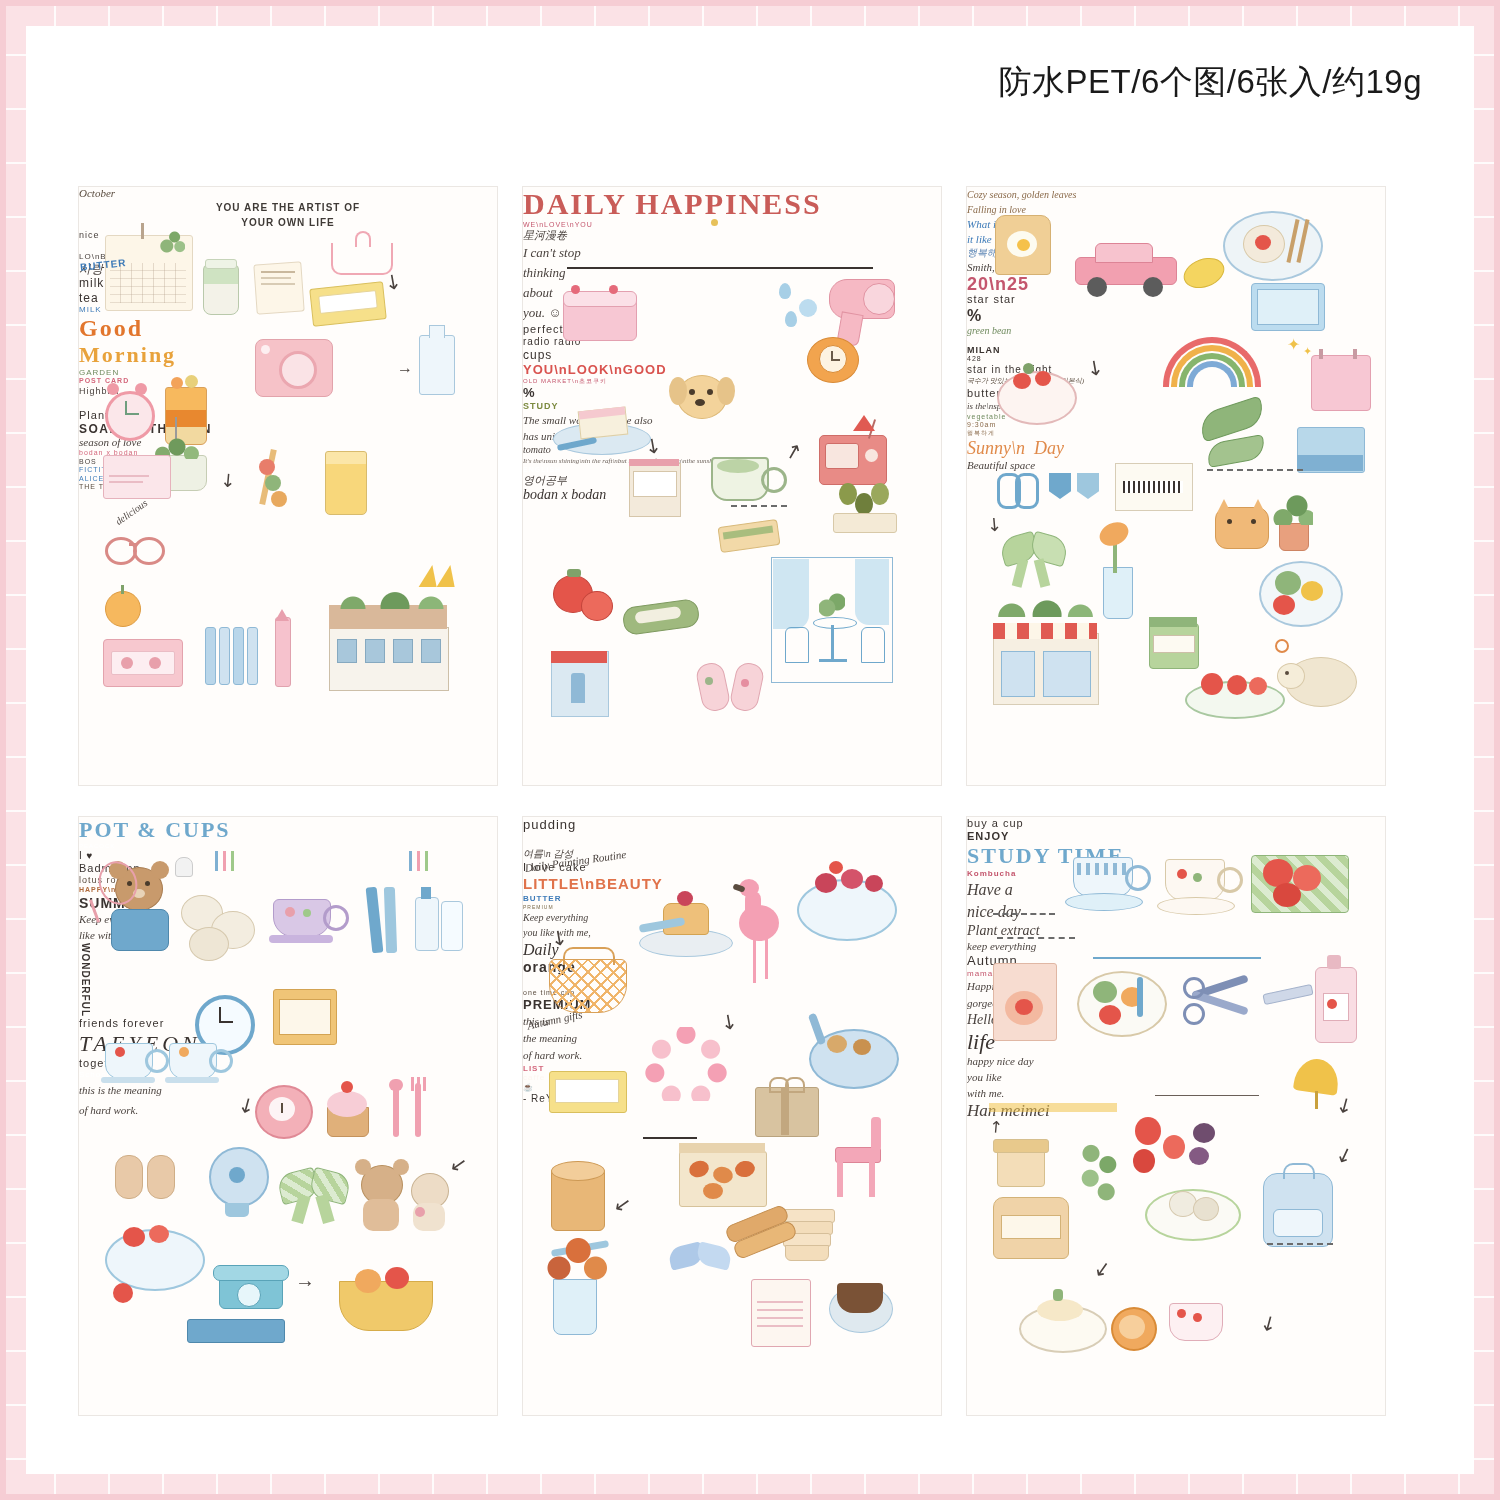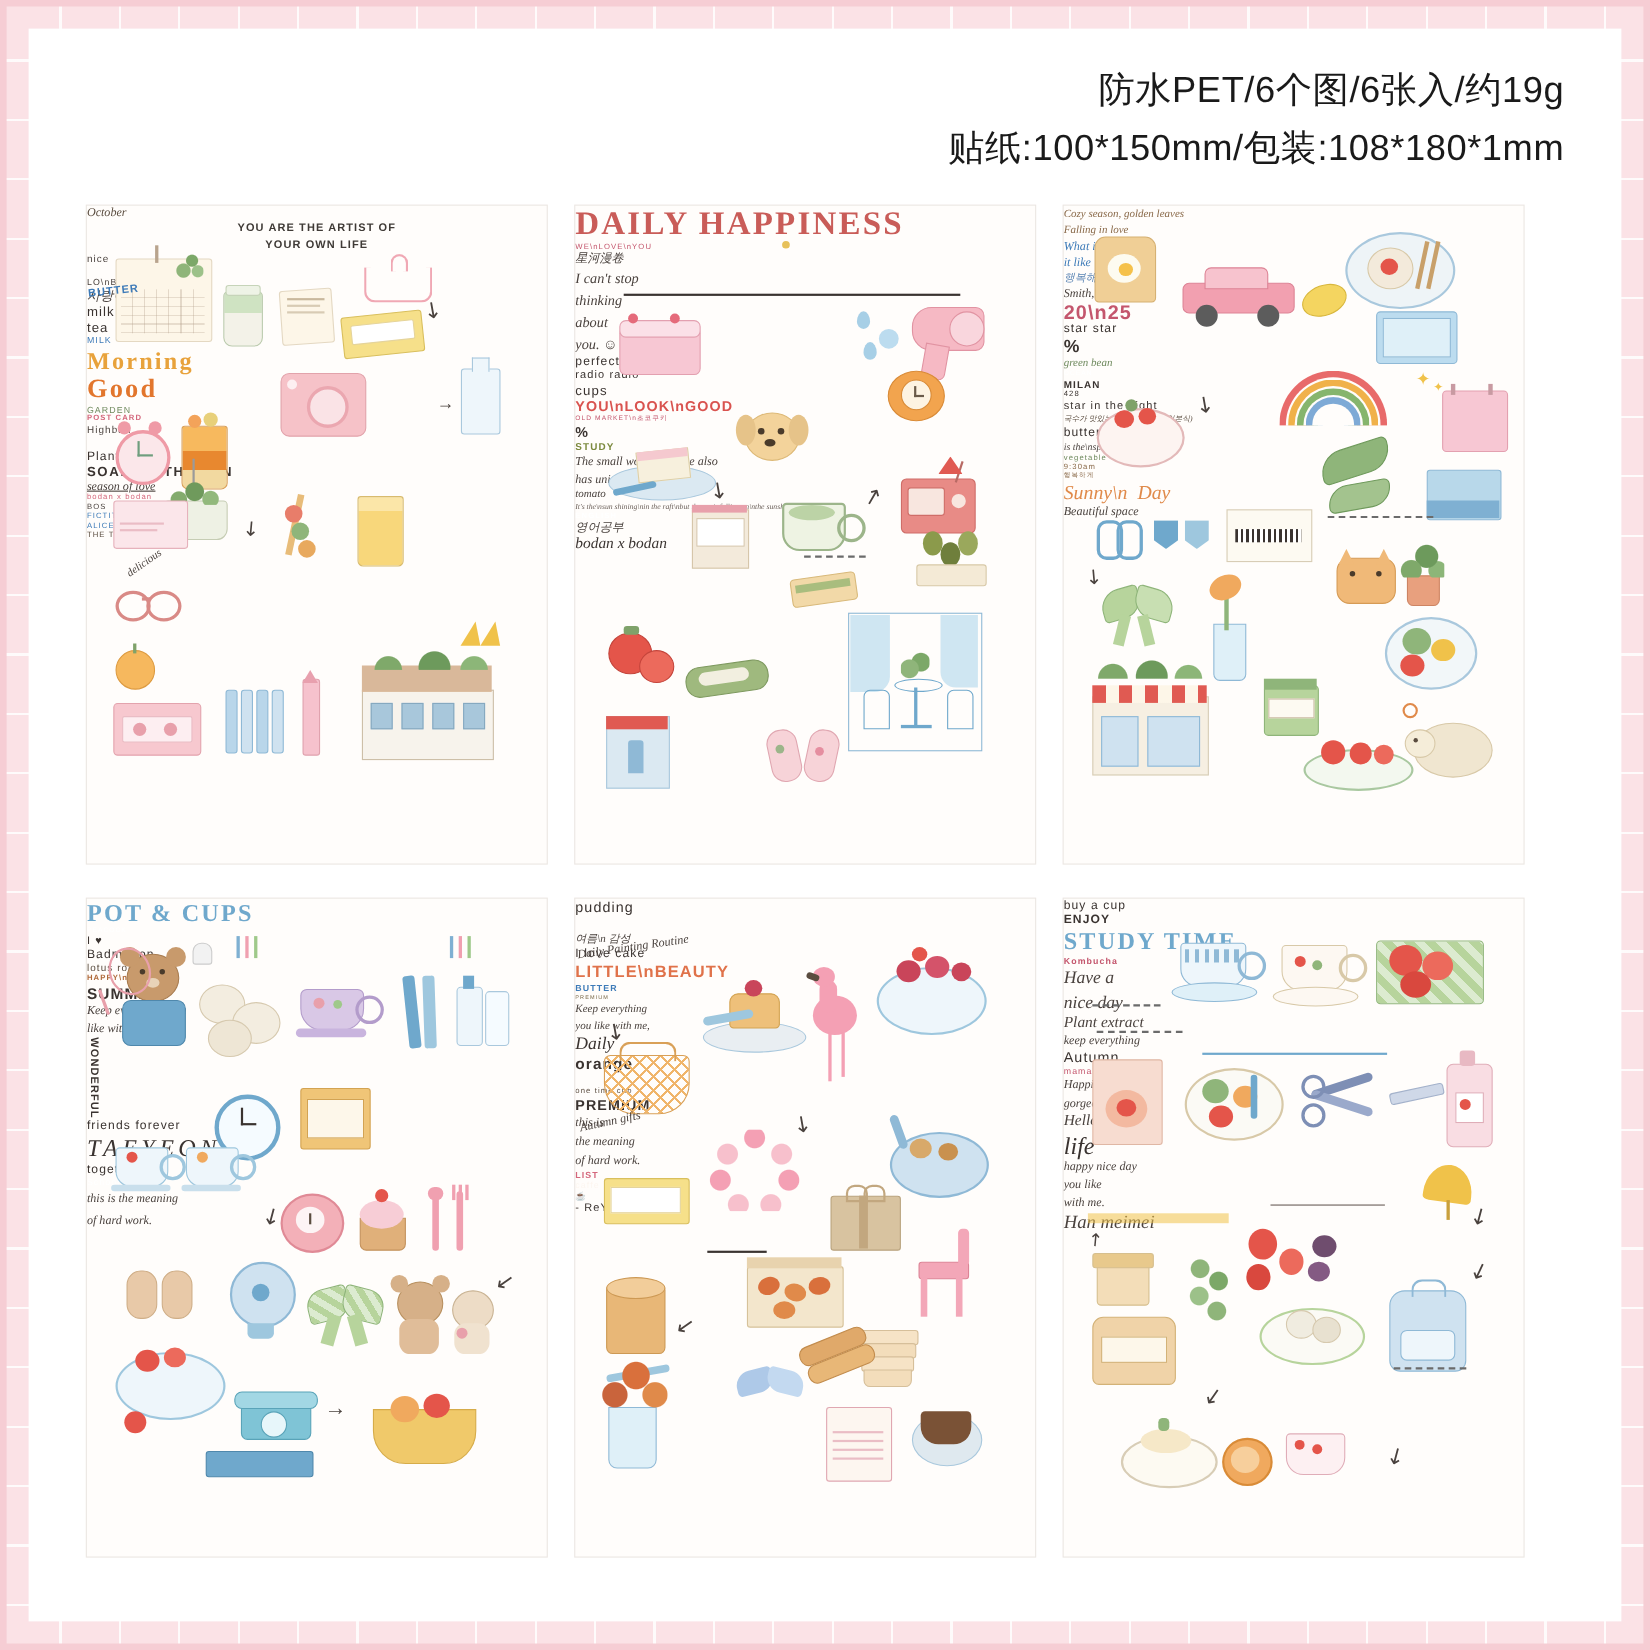--- a/index.html
+++ b/index.html
@@ -144,21 +144,20 @@
 </style>
 </head>
 <body>
 
 <div class="page">
   <div class="inner">
 
     <div class="header">
       <div class="spec">
         <div class="spec-line">防水PET/6个图/6张入/约19g</div>
-        <div class="spec-line">贴纸:100*150mm/包装:108*180*1mm</div>
       </div>
     </div>
 
     <div class="grid">
 
       <div class="sheet">
 
         <div class="paper" style="left:26px;top:48px;width:86px;height:74px;"></div>
         <div class="s" style="left:62px;top:36px;width:3px;height:16px;background:#b9a48d;"></div>
         <div class="txt" style="left:30px;top:58px;font-size:11px;font-style:italic;color:#5a4c3f;">October</div>
@@ -209,22 +208,22 @@
         <div class="circ" style="left:26px;top:204px;width:44px;height:44px;background:#fbe7ea;border:3px solid #ef9aa6;"></div>
         <div class="s" style="left:46px;top:214px;width:2px;height:14px;background:#6f9e7e;"></div>
         <div class="s" style="left:46px;top:226px;width:14px;height:2px;background:#6f9e7e;"></div>
         <div class="circ" style="left:28px;top:196px;width:12px;height:12px;background:#ef9aa6;"></div>
         <div class="circ" style="left:56px;top:196px;width:12px;height:12px;background:#ef9aa6;"></div>
 
         <div class="s" style="left:86px;top:200px;width:40px;height:56px;background:linear-gradient(#f7b95e 0 40%, #e8882f 40% 70%, #f2d9a0 70% 100%);border:1px solid #d9a05a;border-radius:3px 3px 6px 6px;"></div>
         <div class="circ" style="left:92px;top:190px;width:12px;height:12px;background:#f3a35a;"></div>
         <div class="circ" style="left:106px;top:188px;width:13px;height:13px;background:#e8d07a;"></div>
 
+        <div class="sheet-title" style="left:200px;top:228px;font-size:24px;color:#e2762d;">Good</div>
         <div class="sheet-title" style="left:230px;top:210px;font-size:22px;color:#e8a23b;">Morning</div>
-        <div class="sheet-title" style="left:200px;top:228px;font-size:24px;color:#e2762d;">Good</div>
 
         <div class="s" style="left:96px;top:230px;width:2px;height:40px;background:#9a9a9a;"></div>
         <div class="s" style="left:70px;top:268px;width:56px;height:34px;background:#eef1e4;border:1px solid #c6cdb4;border-radius:4px 4px 10px 10px;"></div>
         <div class="cap" style="left:80px;top:280px;font-size:8px;color:#6f8a5e;">GARDEN</div>
         <div class="s" style="left:74px;top:248px;width:48px;height:24px;
              background:radial-gradient(circle at 20% 80%, #83ab6d 0 7px, rgba(0,0,0,0) 8px),
                         radial-gradient(circle at 50% 50%, #6f9a5c 0 8px, rgba(0,0,0,0) 9px),
                         radial-gradient(circle at 80% 78%, #92b97c 0 7px, rgba(0,0,0,0) 8px);"></div>
 
         <div class="s" style="left:24px;top:268px;width:66px;height:42px;background:#fbe6ea;border:1px solid #e6b2bc;border-radius:3px;"></div>
@@ -245,21 +244,21 @@
 
         <div class="circ" style="left:26px;top:350px;width:26px;height:22px;border:3px solid #d98a86;"></div>
         <div class="circ" style="left:54px;top:350px;width:26px;height:22px;border:3px solid #d98a86;"></div>
         <div class="s" style="left:50px;top:356px;width:8px;height:3px;background:#d98a86;"></div>
 
         <div class="cap" style="left:42px;top:382px;font-size:11px;color:#3a3330;">Plants</div>
         <div class="cap" style="left:124px;top:382px;font-size:12px;font-weight:700;letter-spacing:1.5px;color:#3a3330;">SOAK UP THE SUN</div>
 
         <div class="circ" style="left:26px;top:404px;width:34px;height:34px;background:#f6b85e;border:1px solid #dd9b41;"></div>
         <div class="s" style="left:42px;top:398px;width:3px;height:9px;background:#7fa26a;"></div>
-        <div class="hand" style="left:70px;top:418px;font-size:11px;text-decoration:underline;">season of love</div>
+        <div class="hand" style="left:70px;top:418px;font-size:11px;">season of love</div>
 
         <div class="s" style="left:342px;top:378px;width:0;height:0;border-left:9px solid transparent;border-right:9px solid transparent;border-bottom:22px solid #f0c24a;transform:skewX(-12deg);"></div>
         <div class="s" style="left:360px;top:378px;width:0;height:0;border-left:9px solid transparent;border-right:9px solid transparent;border-bottom:22px solid #f0c24a;transform:skewX(-12deg);"></div>
 
         <div class="s" style="left:24px;top:452px;width:78px;height:46px;background:#f7c8cf;border:1px solid #e3a3ad;border-radius:4px;"></div>
         <div class="s" style="left:32px;top:464px;width:62px;height:22px;background:#fdeef1;border:1px solid #eabdc5;border-radius:2px;"></div>
         <div class="circ" style="left:42px;top:470px;width:12px;height:12px;background:#e8a0ab;"></div>
         <div class="circ" style="left:70px;top:470px;width:12px;height:12px;background:#e8a0ab;"></div>
         <div class="cap" style="left:26px;top:442px;font-size:7px;color:#d4677c;">bodan x bodan</div>
         <div class="cap" style="left:28px;top:500px;font-size:7px;color:#4a423e;">BOS</div>

